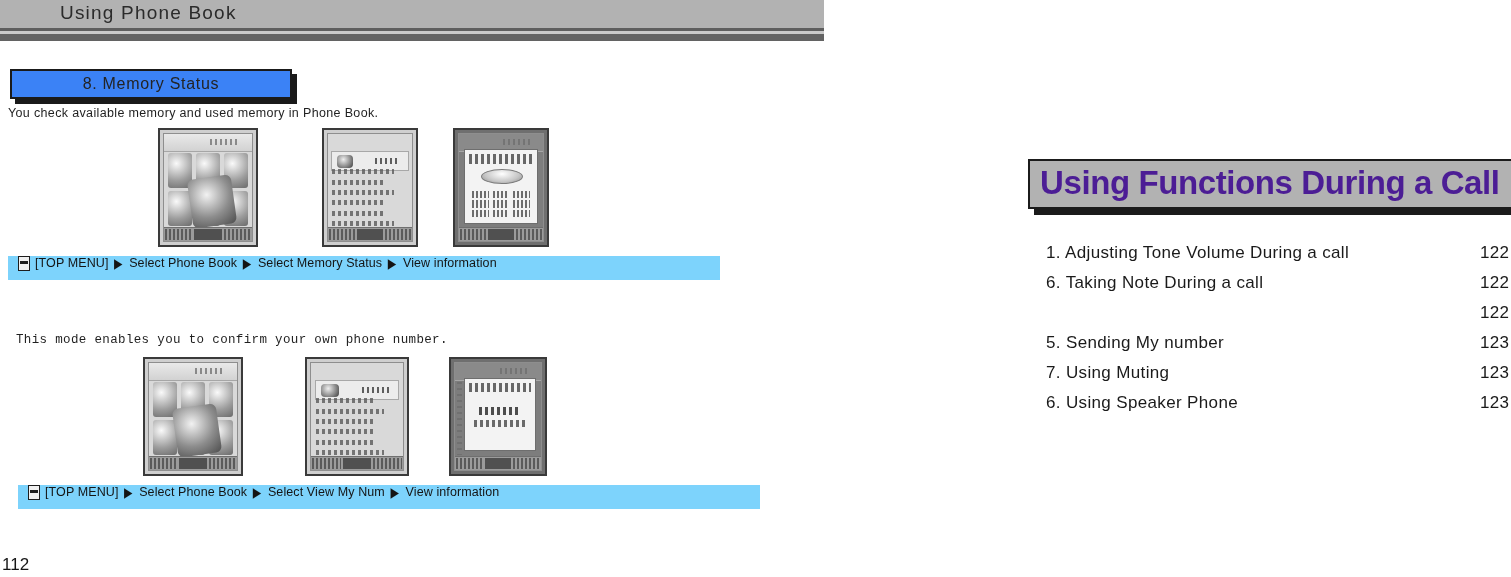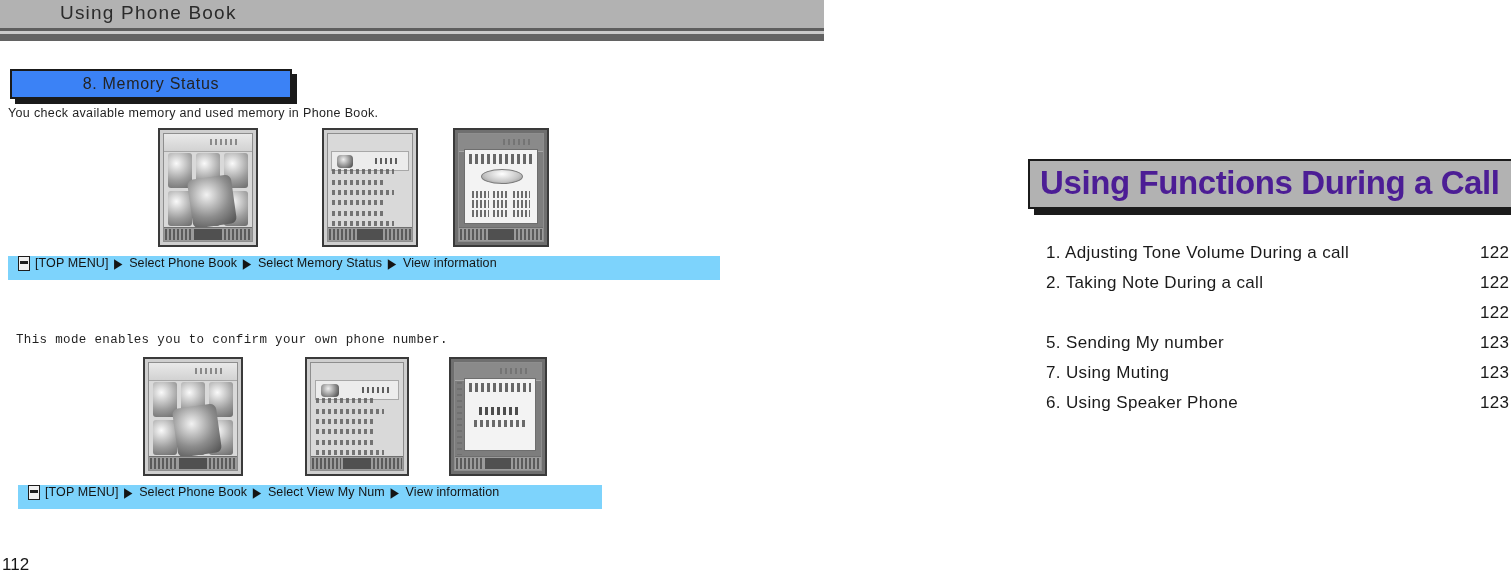--- a/index.html
+++ b/index.html
@@ -512,21 +512,21 @@
         <div class="dlg-center-text2"></div>
       </div>
       <div class="ps-softkeys">
         <i></i>
         <i class="sel"></i>
         <i></i>
       </div>
     </div>
   </div>
 
-  <div class="nav-path" style="left:18px; top:485px; width:584px;">
+  <div class="nav-path" style="left:18px; top:485px; width:742px;">
     <span class="nav-icon"></span>
     <span class="nav-path-text">
       <span>[TOP MENU]</span>
       <span class="nav-arrow">▶</span>
       <span>Select Phone Book</span>
       <span class="nav-arrow">▶</span>
       <span>Select View My Num</span>
       <span class="nav-arrow">▶</span>
       <span>View information</span>
     </span>
@@ -540,21 +540,21 @@
   <div id="chapter-plaque">
     <span id="chapter-title">Using Functions During a Call</span>
   </div>
 
   <div id="toc">
     <div class="toc-row">
       <span class="toc-label">1. Adjusting Tone Volume During a call</span>
       <span class="toc-page">122</span>
     </div>
     <div class="toc-row">
-      <span class="toc-label">2. Taking Note During a call</span>
+      <span class="toc-label">6. Taking Note During a call</span>
       <span class="toc-page">122</span>
     </div>
     <div class="toc-row">
       <span class="toc-page">122</span>
     </div>
     <div class="toc-row">
       <span class="toc-label">5. Sending My number</span>
       <span class="toc-page">123</span>
     </div>
     <div class="toc-row">

